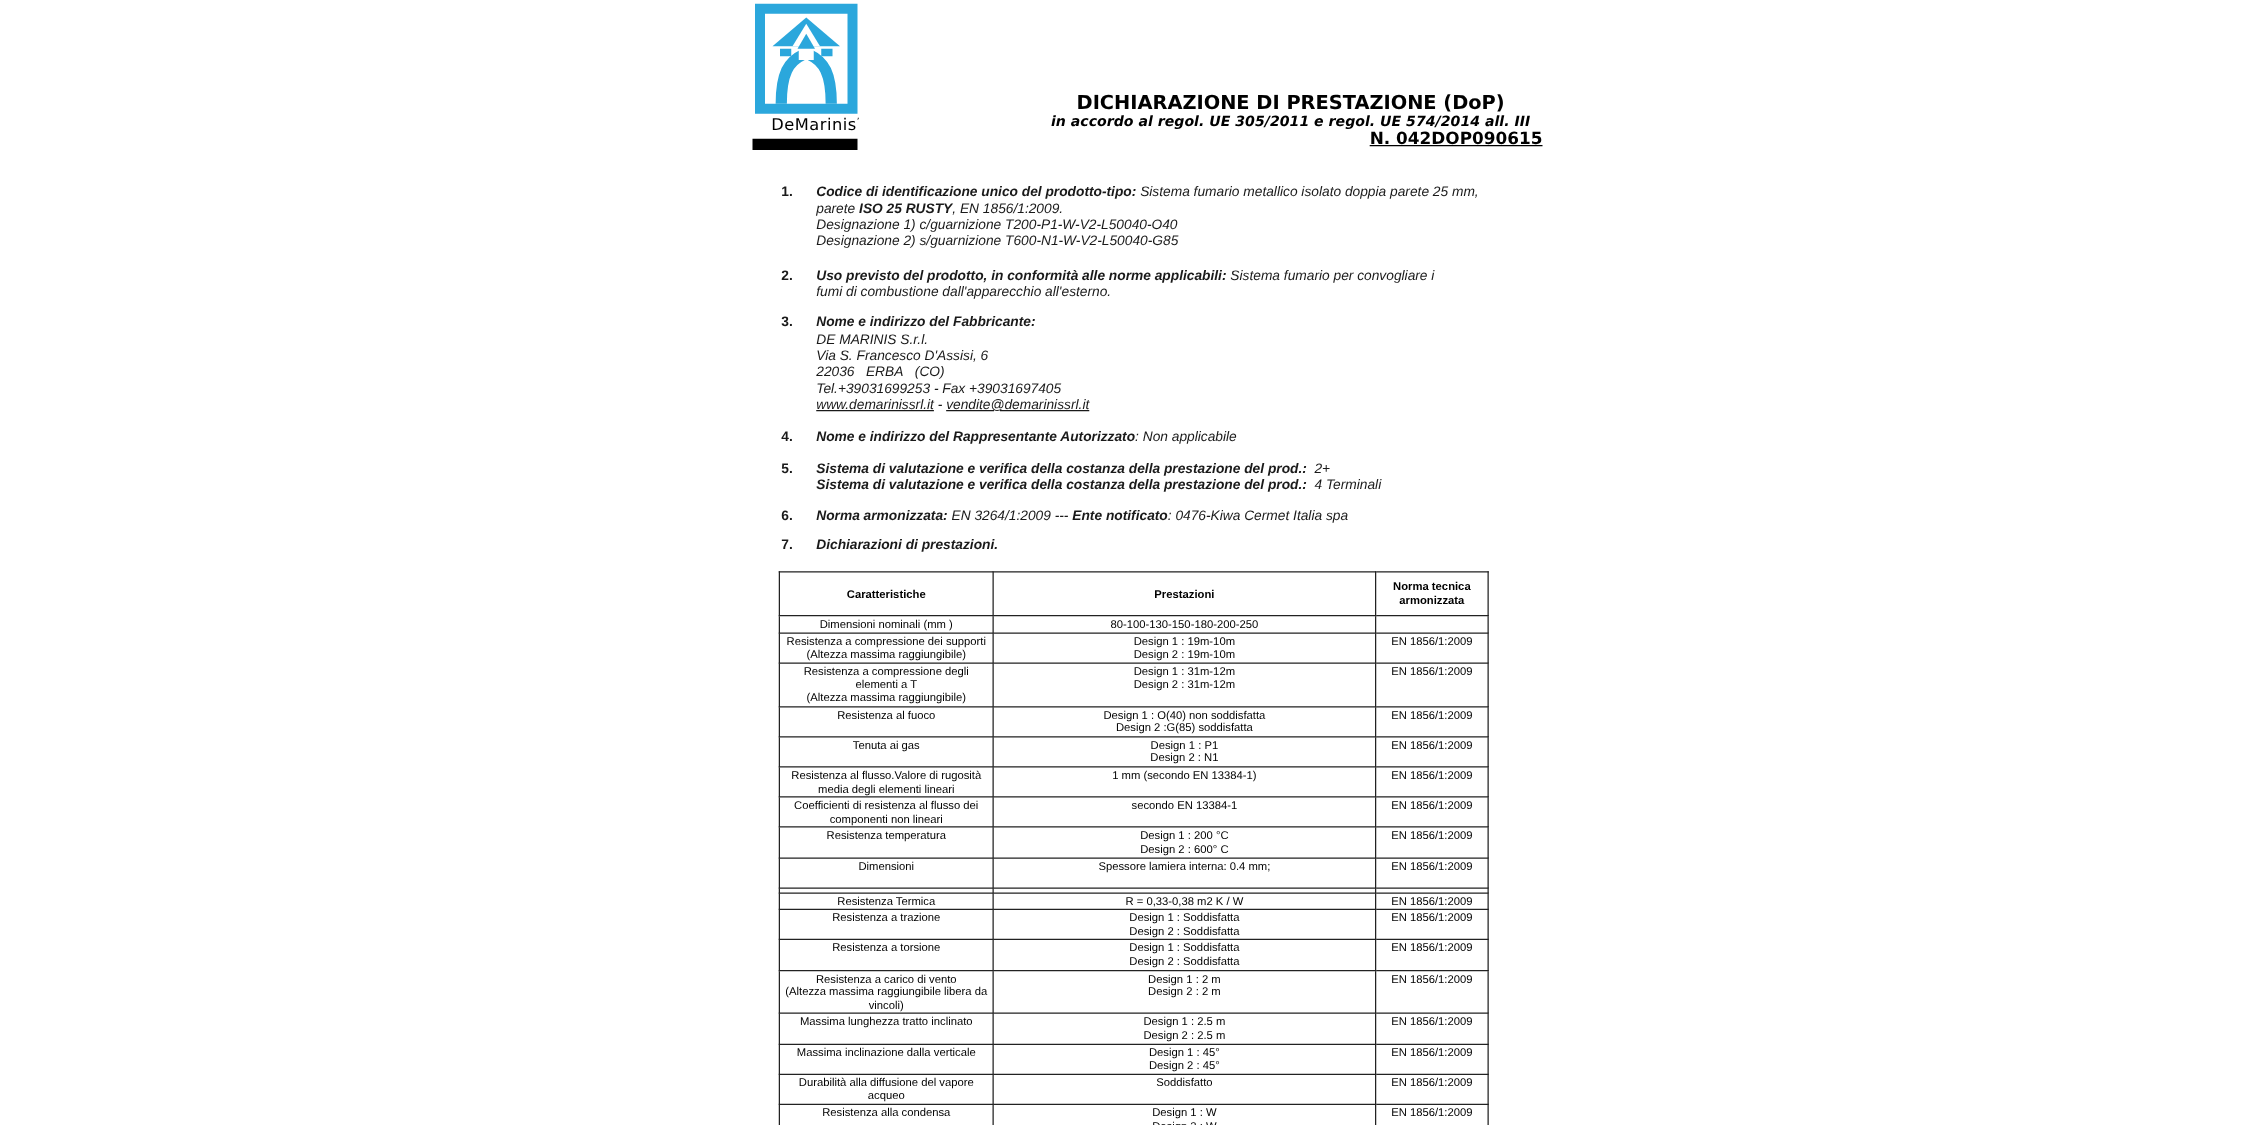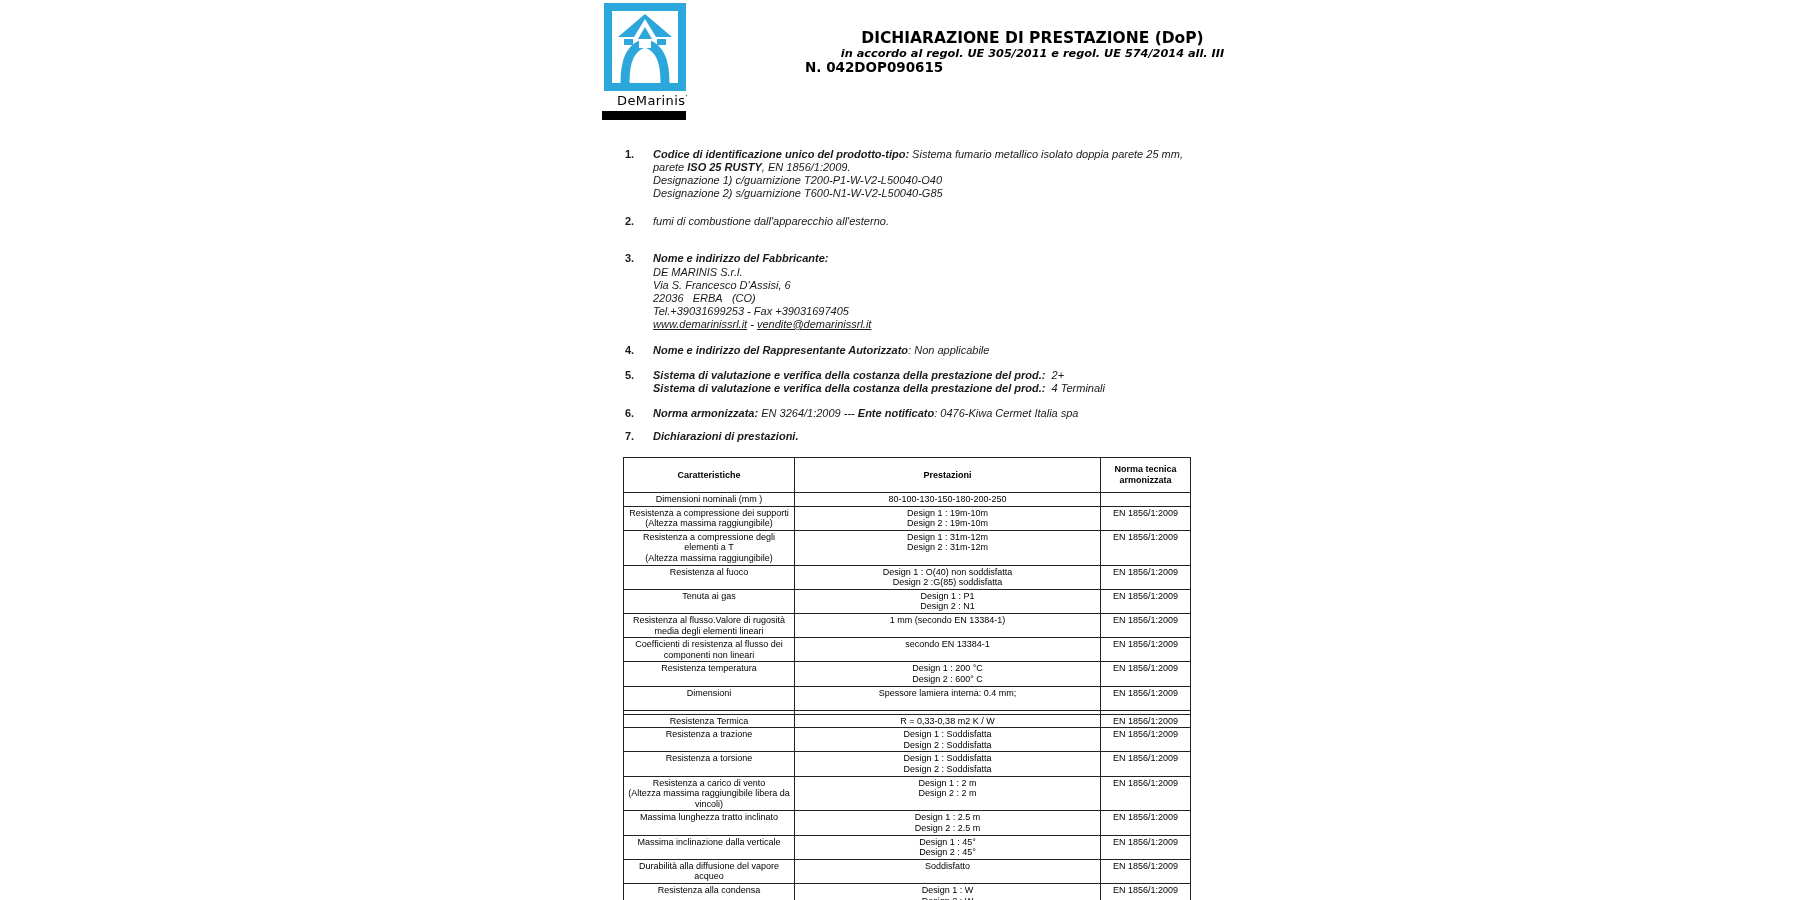--- a/index.html
+++ b/index.html
@@ -10,23 +10,23 @@
   
   .logo{position:absolute;left:2px;top:2px;width:86px;text-align:center;}
   .logo svg{display:block;margin:0 auto;}
   .brand{font-family:"DejaVu Sans",sans-serif;font-size:13px;letter-spacing:.4px;color:#000;margin-top:1px;white-space:nowrap;text-align:right;}
   .brand sup{font-size:7px;}
   .bar{height:9px;background:#000;margin-top:3px;width:84px;}
 
   
   .hdr{position:absolute;left:205px;top:30px;width:455px;text-align:center;
        font-family:"DejaVu Sans",sans-serif;font-weight:bold;color:#000;}
-  .hdr .t1{font-size:15.5px;line-height:17px;white-space:nowrap;}
+  .hdr .t1{font-size:15.5px;line-height:17px;white-space:nowrap;margin-top:44px;}
   .hdr .t2{font-size:11.3px;line-height:13px;white-space:nowrap;font-style:italic;}
-  .hdr .t3{font-size:13.5px;line-height:15px;text-align:left;padding-right:26px;}
+  .hdr .t3{font-size:13.5px;line-height:15px;text-align:right;padding-right:26px;text-decoration:underline;}
 
   
   .item{position:absolute;left:25px;right:0;font-size:11px;line-height:13px;}
   .item .num{position:absolute;left:0;top:0;font-weight:bold;}
   .item .body{margin-left:28px;font-style:italic;}
   .b{font-weight:bold;}
   .center-block{text-align:left;width:520px;}
   a.link{color:#1a1a1a;text-decoration:underline;}
 
   
@@ -69,20 +69,21 @@
       <div><span class="b">Codice di identificazione unico del prodotto-tipo:</span><span> Sistema fumario metallico isolato doppia parete 25 mm,</span></div>
       <div><span>parete </span><span class="b">ISO 25 RUSTY</span><span>, EN 1856/1:2009.</span></div>
       <div>Designazione 1) c/guarnizione T200-P1-W-V2-L50040-O40</div>
       <div>Designazione 2) s/guarnizione T600-N1-W-V2-L50040-G85</div>
     </div>
   </div>
 
   <div class="item" style="top:215px">
     <span class="num">2.</span>
     <div class="body">
+      <div><span class="b">Uso previsto del prodotto, in conformità alle norme applicabili:</span><span> Sistema fumario per convogliare i</span></div>
       <div>fumi di combustione dall'apparecchio all'esterno.</div>
     </div>
   </div>
 
   <div class="item" style="top:252px">
     <span class="num">3.</span>
     <div class="body">
       <div class="b">Nome e indirizzo del Fabbricante:</div>
       <div class="center-block" style="margin-top:1px">
         <div>DE MARINIS S.r.l.</div>

